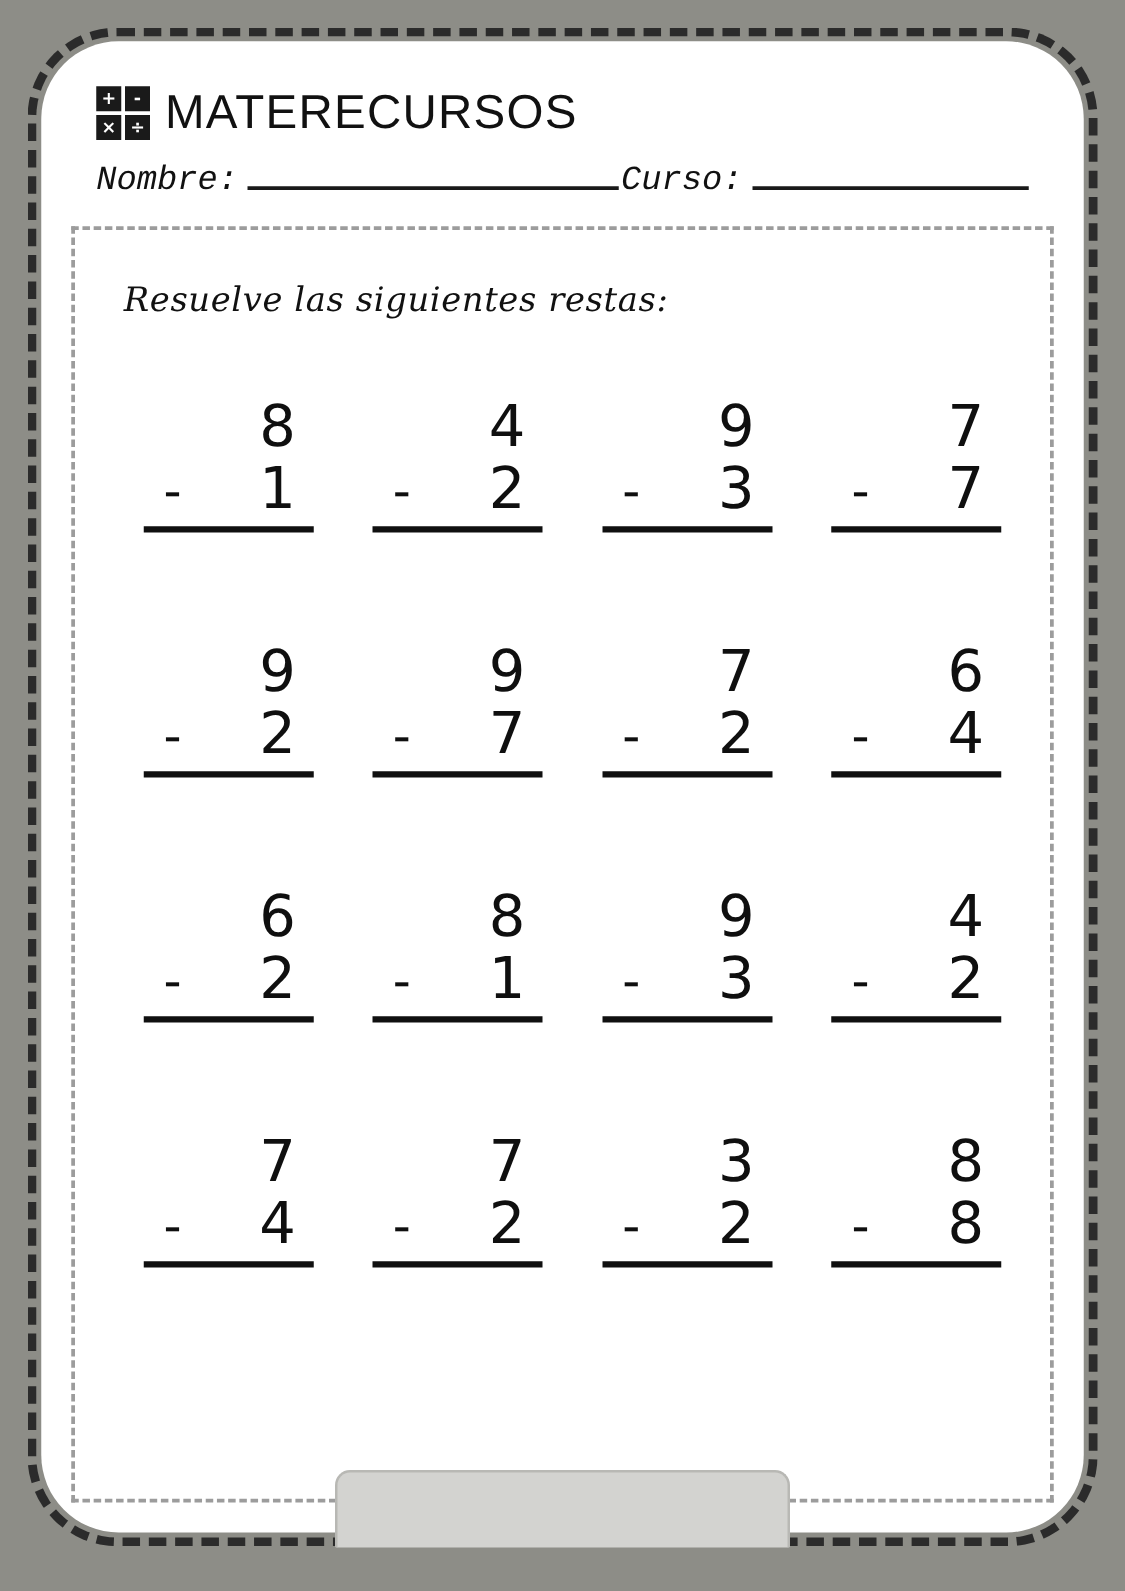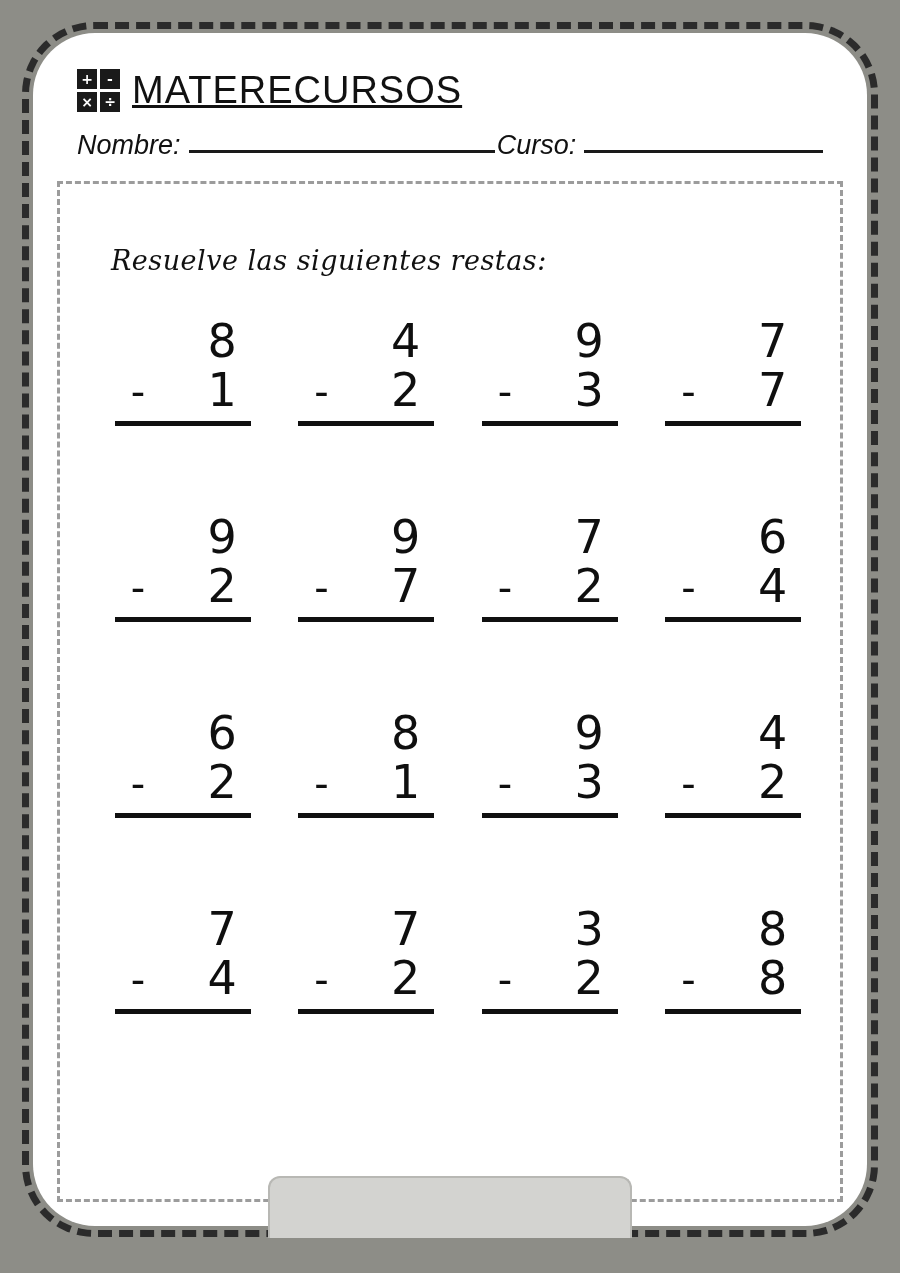--- a/index.html
+++ b/index.html
@@ -87,31 +87,30 @@
     text-align: center;
     font-family: "DejaVu Sans", sans-serif;
   }
 
   .brand {
     font-family: "Liberation Sans", sans-serif;
     font-size: 38px;
     letter-spacing: 1px;
     color: #111;
     font-weight: 500;
-    text-decoration: underline;
   }
 
   .fields {
     display: flex;
     align-items: flex-end;
     margin-top: 18px;
     gap: 0;
   }
   .field-label {
-    font-family: Liberation Sans, sans-serif;
+    font-family: Liberation Mono, monospace;
     font-style: italic;
     font-size: 27px;
     color: #111;
     white-space: nowrap;
   }
   .rule {
     border-bottom: 3px solid #1a1a1a;
     flex: 1;
     margin: 0 0 8px 8px;
     height: 0;
@@ -124,28 +123,27 @@
     left: 24px;
     right: 24px;
     top: 148px;
     bottom: 24px;
     border: 3px dashed #9c9c9c;
     box-sizing: border-box;
   }
 
   .instruction {
     position: absolute;
-    left: 78px;
+    left: 66px;
     top: 192px;
     font-family: "DejaVu Serif", serif;
     font-style: italic;
     font-size: 27px;
     color: #111;
     letter-spacing: 0.5px;
-    margin-top: 20px;
   }
 
   .grid {
     position: absolute;
     left: 58px;
     right: 42px;
     top: 268px;
     display: grid;
     grid-template-columns: repeat(4, 1fr);
     grid-template-rows: repeat(4, 196px);

